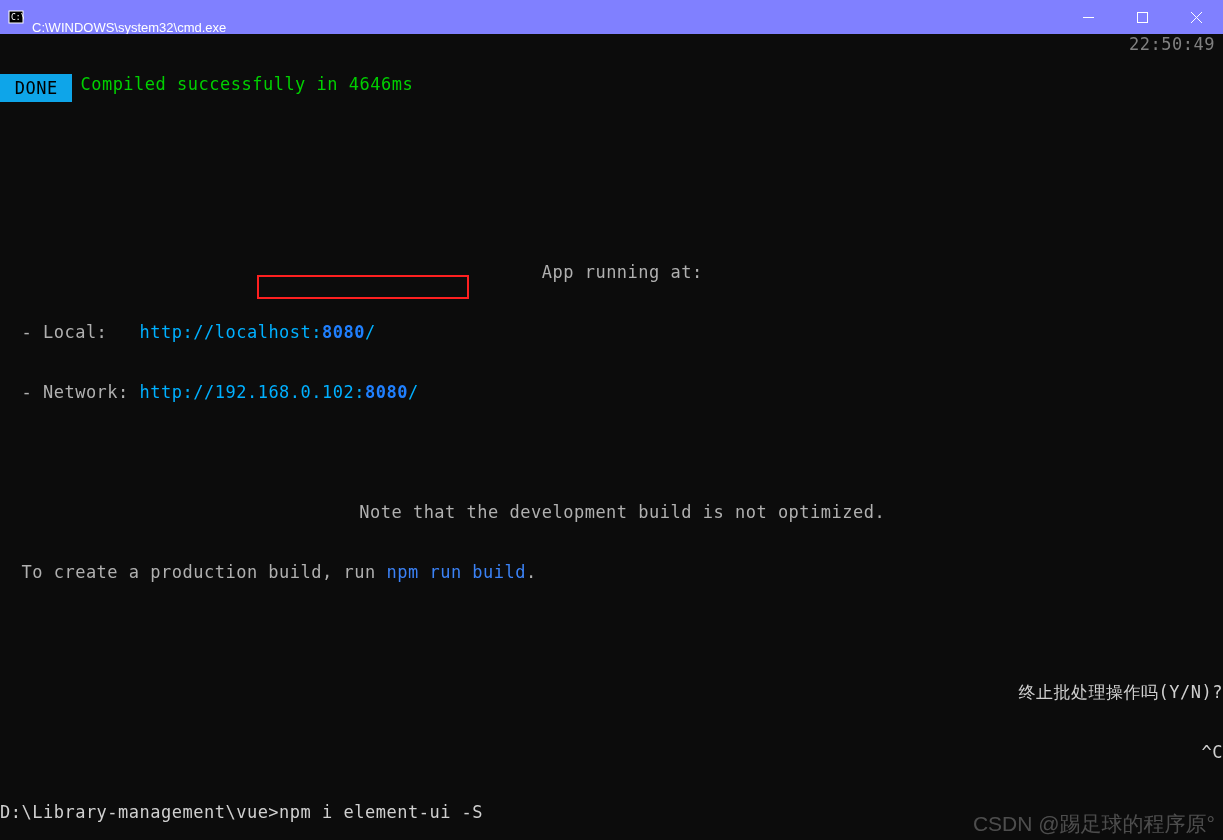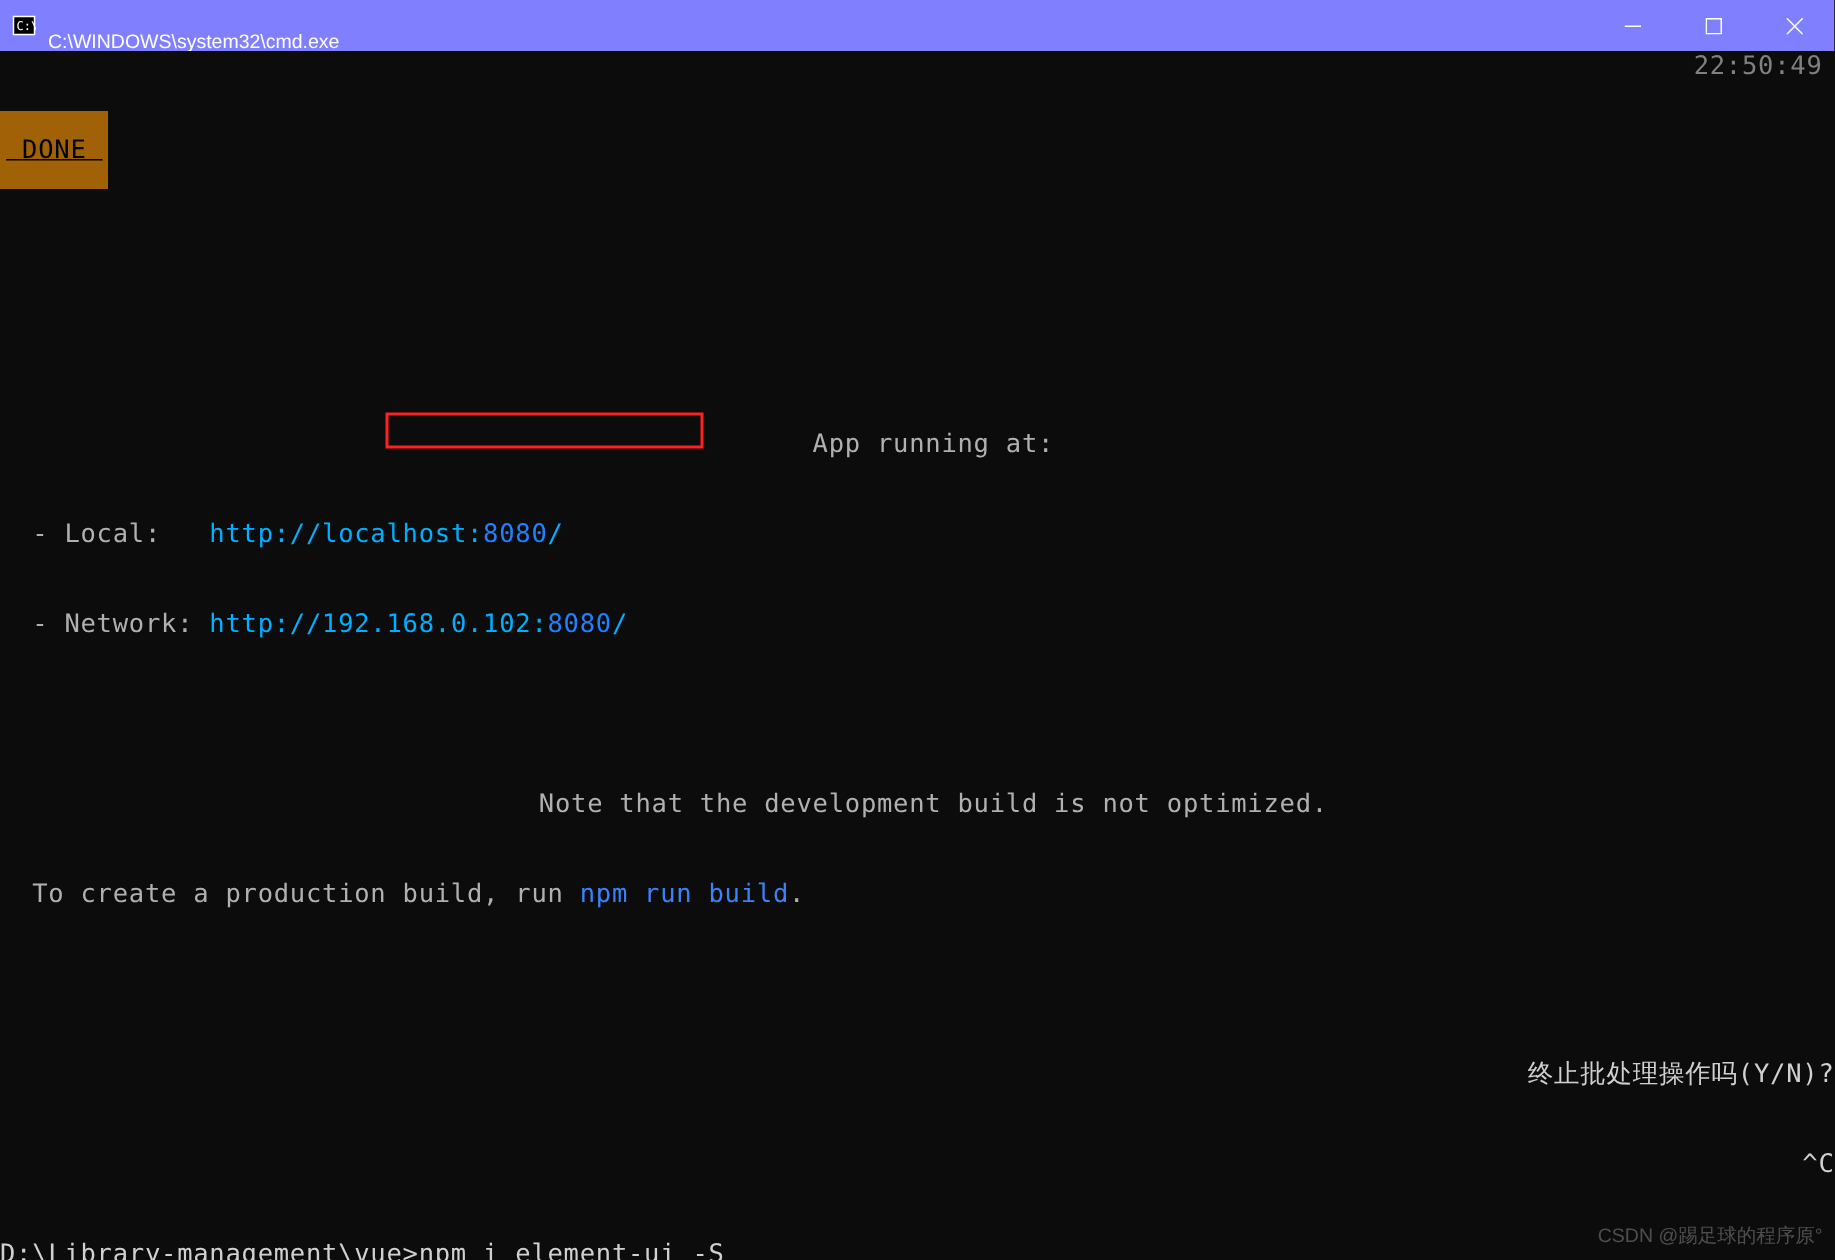--- a/index.html
+++ b/index.html
@@ -47,50 +47,49 @@
       font-size: 17px;
       line-height: 20px;
       letter-spacing: 0.5px;
       padding: 0;
       white-space: pre;
       position: relative;
       height: calc(100% - 34px);
     }
     .status-line { display: flex; }
     .done-badge {
-      background: #a16207;
+      background: #0ea5e9;
       color: #000000;
-      padding: 16px 4px;
-      text-decoration: underline;
+      padding: 4px 4px;
     }
     .done-msg { color: #00d000; margin-left: 8px; }
     .timestamp {
       position: absolute;
       right: 8px;
       top: 0;
       color: #808080;
       margin-left: 45px;
     }
     .gray { color: #b0b0b0; text-align: center; }
     .link { color: #00b0ff; }
-    .link-port { color: #2080ff; }
+    .link-port { color: #2080ff; font-weight: bold; }
     .cmd-cyan { color: #3b82f6; }
     .body-text { color: #d0d0d0; text-align: right; }
     .highlight-box {
       border: 2px solid #ff2020;
       position: absolute;
       pointer-events: none;
     }
     .watermark {
       position: absolute;
       bottom: 6px;
       right: 8px;
       color: rgba(200,200,200,0.35);
       font-family: "Microsoft YaHei", sans-serif;
-      font-size: 13px;
+      font-size: 21px;
       letter-spacing: 0;
       margin-left: 21px;
     }
   </style>
 </head>
 <body>
 
 <div class="titlebar">
   <span class="titlebar-icon">
     <svg viewBox="0 0 16 16">
@@ -115,20 +114,21 @@
           <line x1="0" y1="0" x2="11" y2="11"></line>
           <line x1="11" y1="0" x2="0" y2="11"></line>
         </svg>
     </div>
   </div>
 </div>
 
 <div class="terminal">
   <div class="status-line">
     <span class="done-badge"> DONE </span>
+    <span class="done-msg">Compiled successfully in 4646ms</span>
     <span class="timestamp">22:50:49</span>
   </div>
   <div>&nbsp;</div>
   <div>&nbsp;</div>
   <div class="gray">  App running at:</div>
   <div><span class="gray">  - Local:   </span><span class="link">http://localhost:</span><span class="link-port">8080</span><span class="link">/</span></div>
   <div><span class="gray">  - Network: </span><span class="link">http://192.168.0.102:</span><span class="link-port">8080</span><span class="link">/</span></div>
   <div>&nbsp;</div>
   <div class="gray">  Note that the development build is not optimized.</div>
   <div><span class="gray">  To create a production build, run </span><span class="cmd-cyan">npm run build</span><span class="gray">.</span></div>

